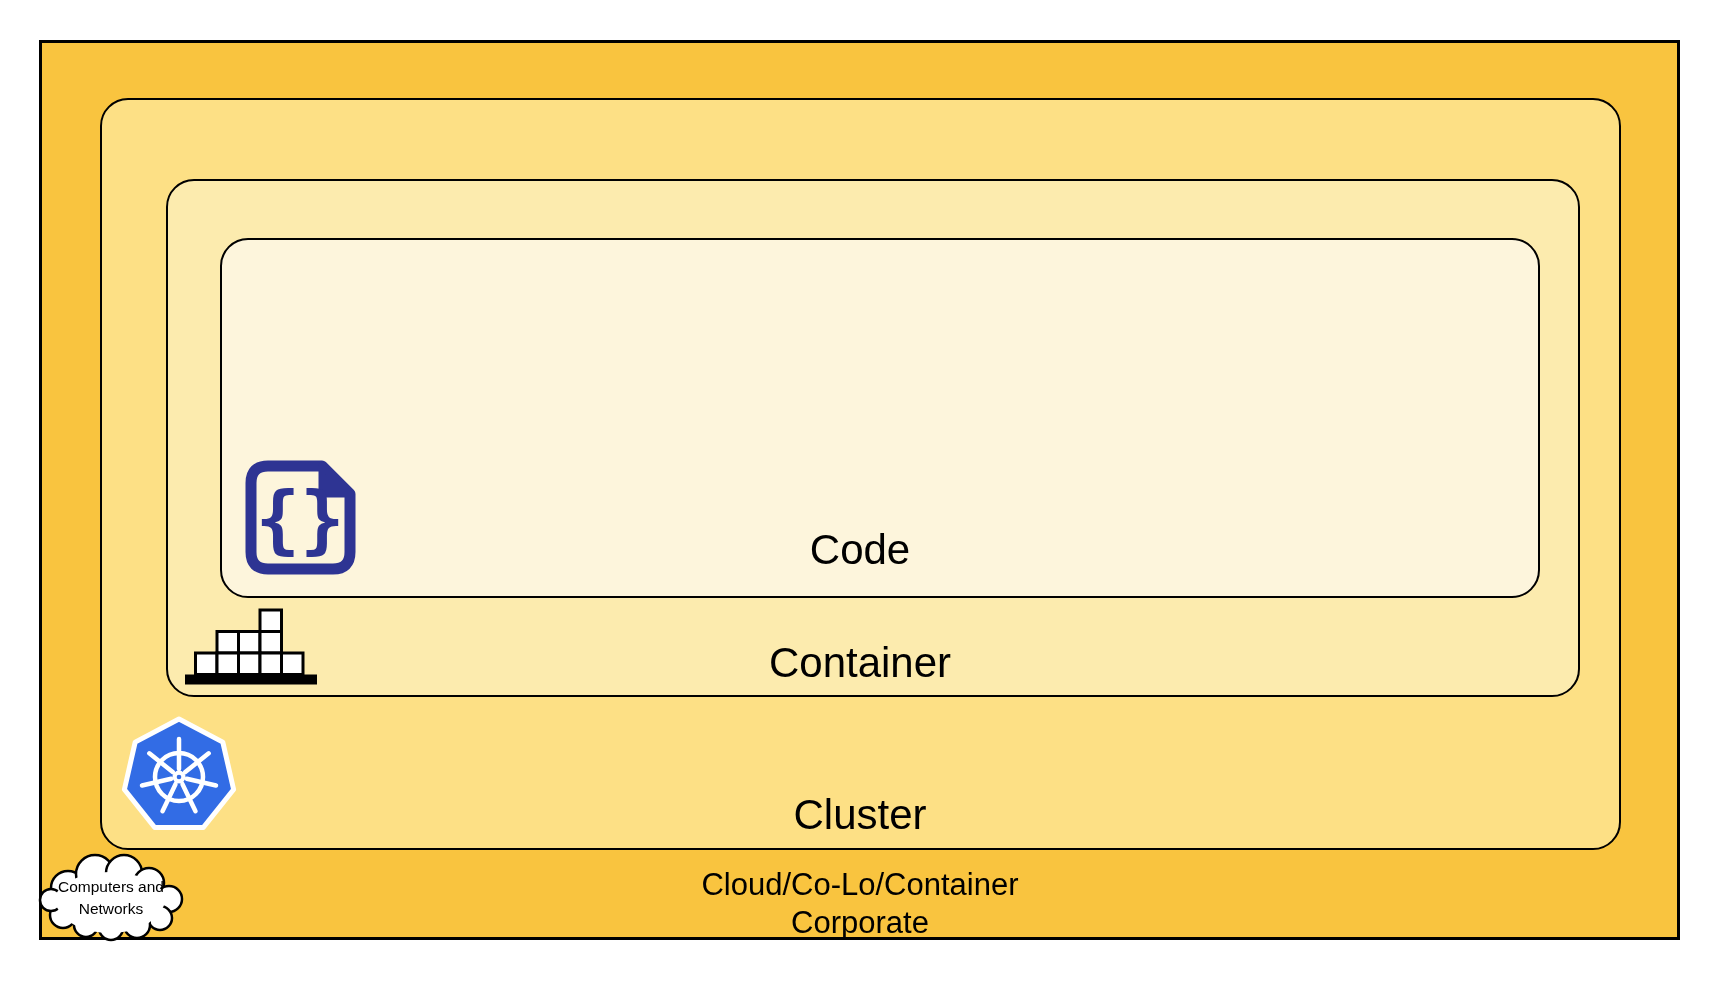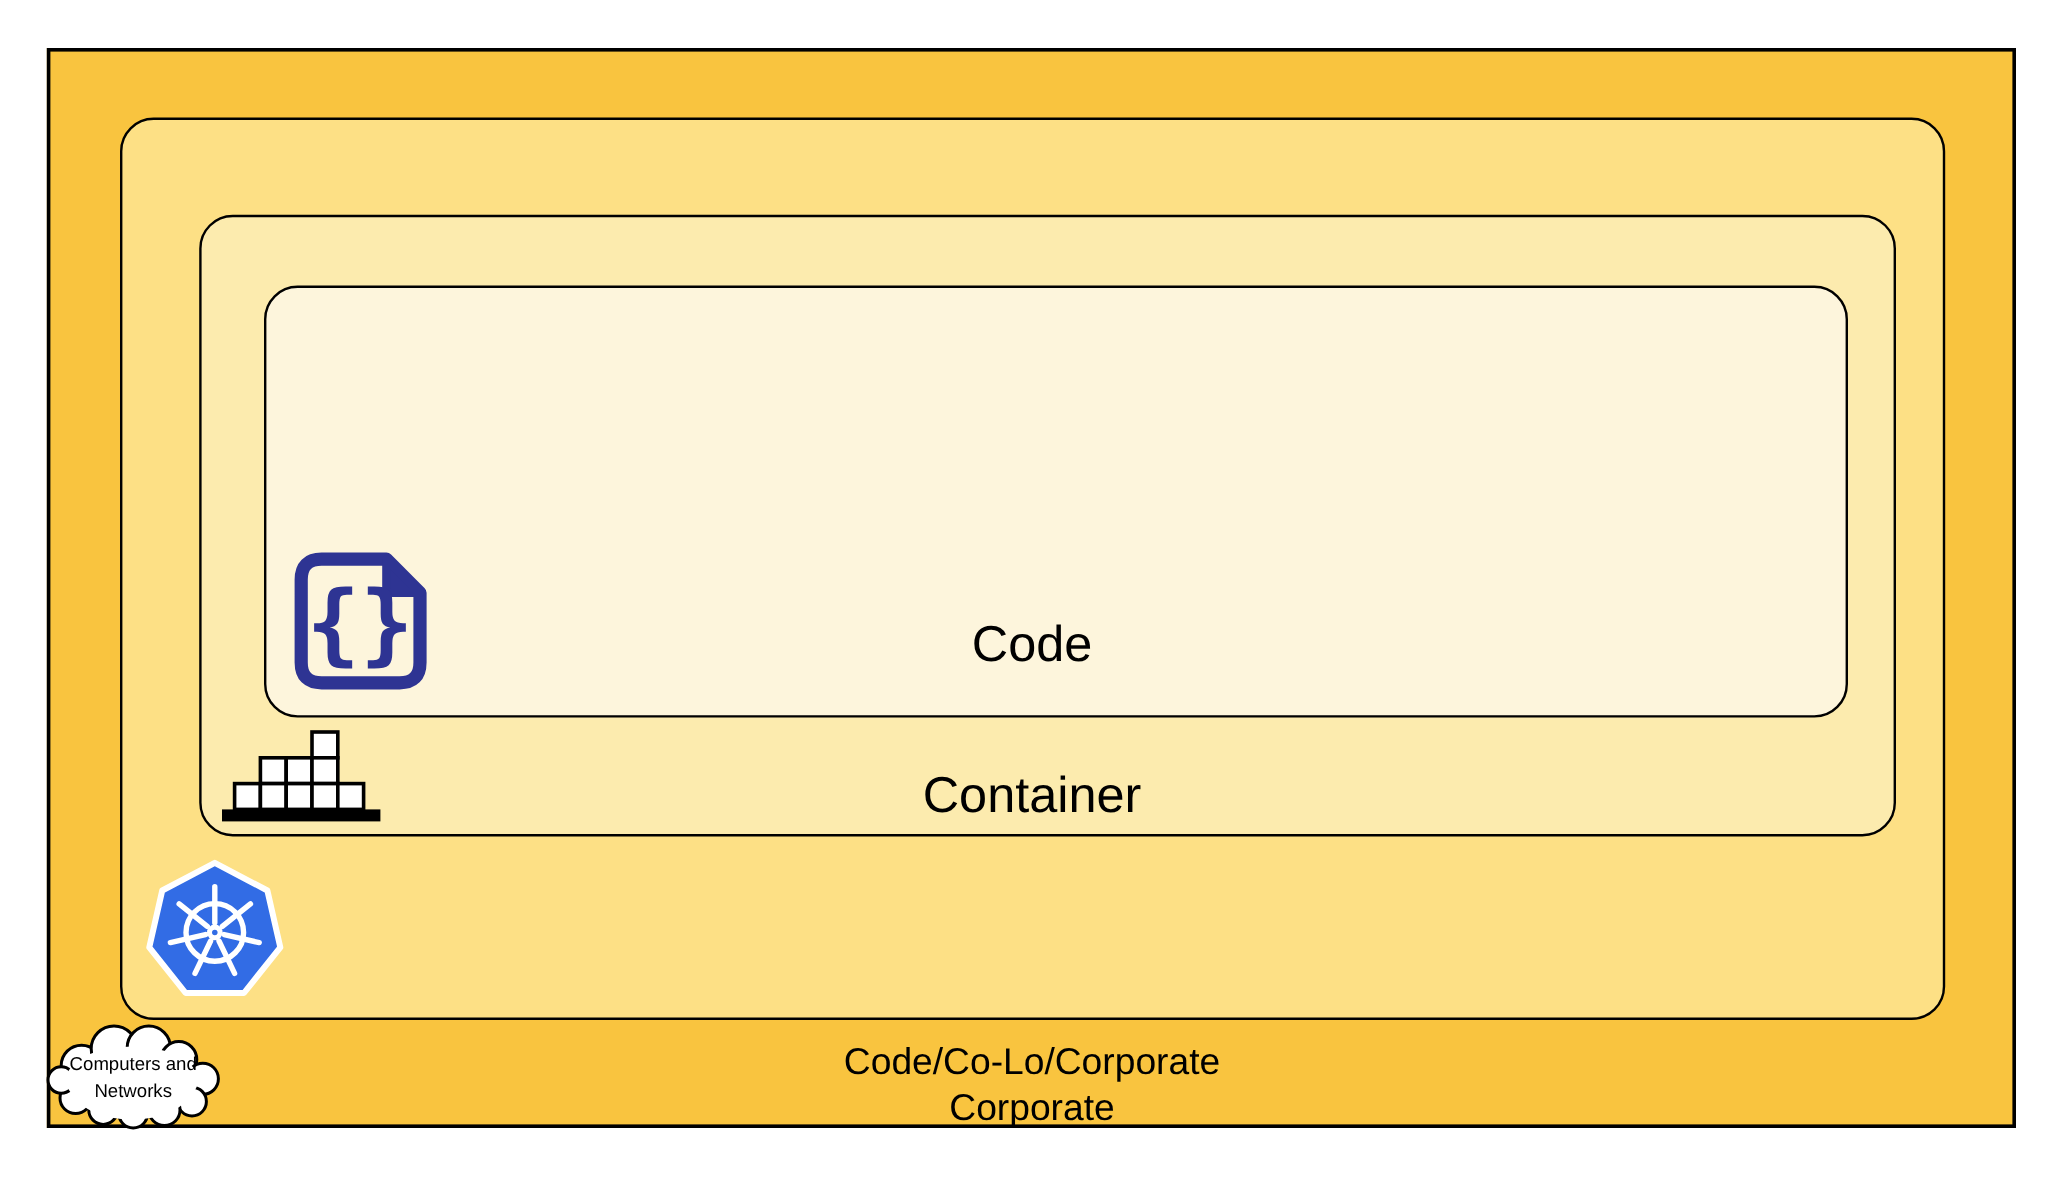--- a/index.html
+++ b/index.html
@@ -6,21 +6,21 @@
   .canvas{
     position:relative;width:1720px;height:992px;background:#ffffff;overflow:hidden;
     font-family:"Liberation Sans",sans-serif;color:#000;
   }
   .layer{position:absolute;box-sizing:border-box;border:2px solid #000;}
   .layer-datacenter{left:39px;top:40px;width:1641px;height:900px;background:#F9C43F;border-width:3px;border-radius:0;}
   .layer-cluster{left:100px;top:98px;width:1521px;height:752px;background:#FDE085;border-radius:28px;}
   .layer-container{left:166px;top:179px;width:1414px;height:518px;background:#FCEBAE;border-radius:28px;}
   .layer-code{left:220px;top:238px;width:1320px;height:360px;background:#FDF5DC;border-radius:28px;}
   .lbl{position:absolute;left:0;width:1720px;text-align:center;}
-  .lbl-code{top:514px;font-size:42px;line-height:46px;}
+  .lbl-code{top:527px;font-size:42px;line-height:46px;}
   .lbl-container{top:640px;font-size:42px;line-height:46px;}
   .lbl-cluster{top:792px;font-size:42px;line-height:46px;}
   .lbl-datacenter{top:866px;font-size:31px;line-height:38px;}
   .icon{position:absolute;}
   .icon-codefile{left:238px;top:455px;}
   .icon-boxes{left:183px;top:608px;}
   .icon-k8s{left:118px;top:713px;}
   .icon-cloud{left:38px;top:851px;}
   svg text{font-family:"Liberation Sans",sans-serif;}
   .brace-text{font-family:"DejaVu Sans Mono",monospace;font-weight:bold;}
@@ -30,22 +30,23 @@
 
 <div class="canvas">
 
   <div class="layer layer-datacenter"></div>
   <div class="layer layer-cluster"></div>
   <div class="layer layer-container"></div>
   <div class="layer layer-code"></div>
 
   <div class="lbl lbl-code">Code</div>
   <div class="lbl lbl-container">Container</div>
+  <div class="lbl lbl-cluster">Cluster</div>
   <div class="lbl lbl-datacenter">
-    <div>Code/Co-Lo/Corporate</div>
+    <div>Cloud/Co-Lo/Container</div>
     <div>Corporate</div>
   </div>
 
   <svg class="icon icon-codefile" width="125" height="125" viewBox="0 0 125 125">
     <path d="M84,11 H30 Q13,11 13,28 V97 Q13,114 30,114 H95 Q112,114 112,97 V39 Z" fill="none" stroke="#2E3493" stroke-width="11" stroke-linejoin="round"></path>
     <path d="M84,11 L112,39 L84,39 Z" fill="#2E3493" stroke="#2E3493" stroke-width="7" stroke-linejoin="round"></path>
     <text class="brace-text" x="62" y="90" font-size="74" fill="#2E3493" text-anchor="middle">{}</text>
   </svg>
 
   <svg class="icon icon-boxes" width="136" height="78" viewBox="0 0 136 78">

